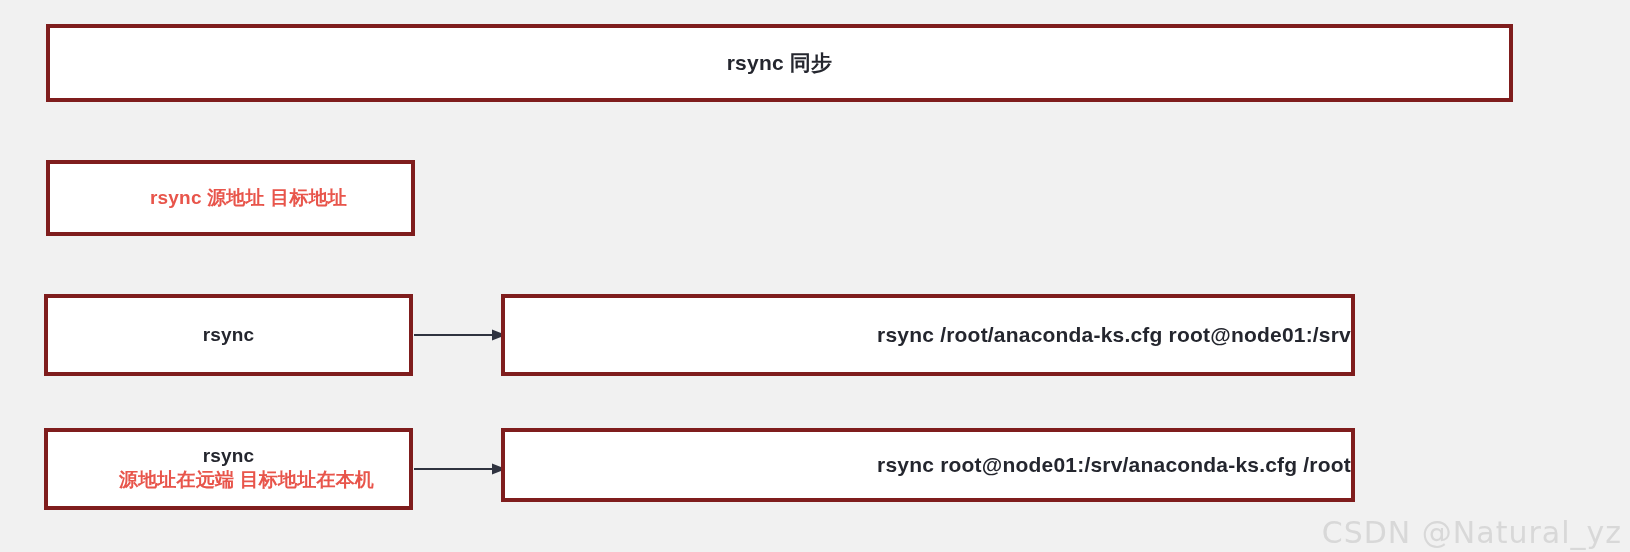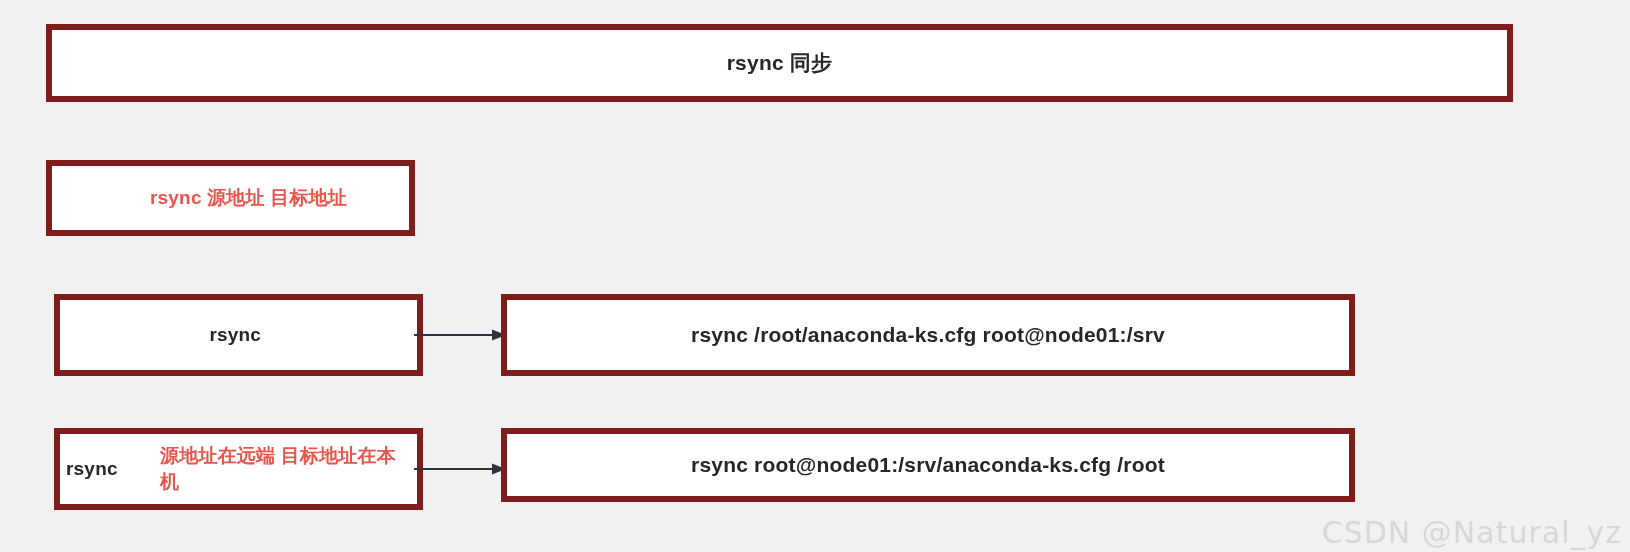--- a/index.html
+++ b/index.html
@@ -18,21 +18,21 @@
   .canvas {
     position: relative;
     width: 1630px;
     height: 552px;
   }
 
   .box {
     position: absolute;
     box-sizing: border-box;
     background: #ffffff;
-    border: 6px solid #7f1d1d;
+    border: 4px solid #7f1d1d;
     display: flex;
     align-items: center;
     justify-content: center;
     font-weight: bold;
     color: #24262e;
     letter-spacing: 0.2px;
   }
 
   
   .box-title {
@@ -47,35 +47,37 @@
   .box-pattern {
     left: 46px;
     top: 160px;
     width: 369px;
     height: 76px;
     font-size: 19px;
   }
 
   
   .box-desc {
-    left: 54px;
+    left: 44px;
     width: 369px;
     height: 82px;
     font-size: 19px;
     justify-content: center;
     padding: 10px 6px;
+    flex-direction: column;
   }
   .box-desc-a { top: 294px; }
   .box-desc-b { top: 428px; }
 
   
   .box-cmd {
     left: 501px;
     width: 854px;
     font-size: 21px;
+    justify-content: flex-end;
   }
   .box-cmd-a { top: 294px; height: 82px; }
   .box-cmd-b { top: 428px; height: 74px; }
 
   .t-red { color: #e8554b; margin-left: 36px; }
   .t-dark { color: #24262e; }
   .t-sp { display: inline-block; width: 0.34em; }
 
   
   .arrow {

